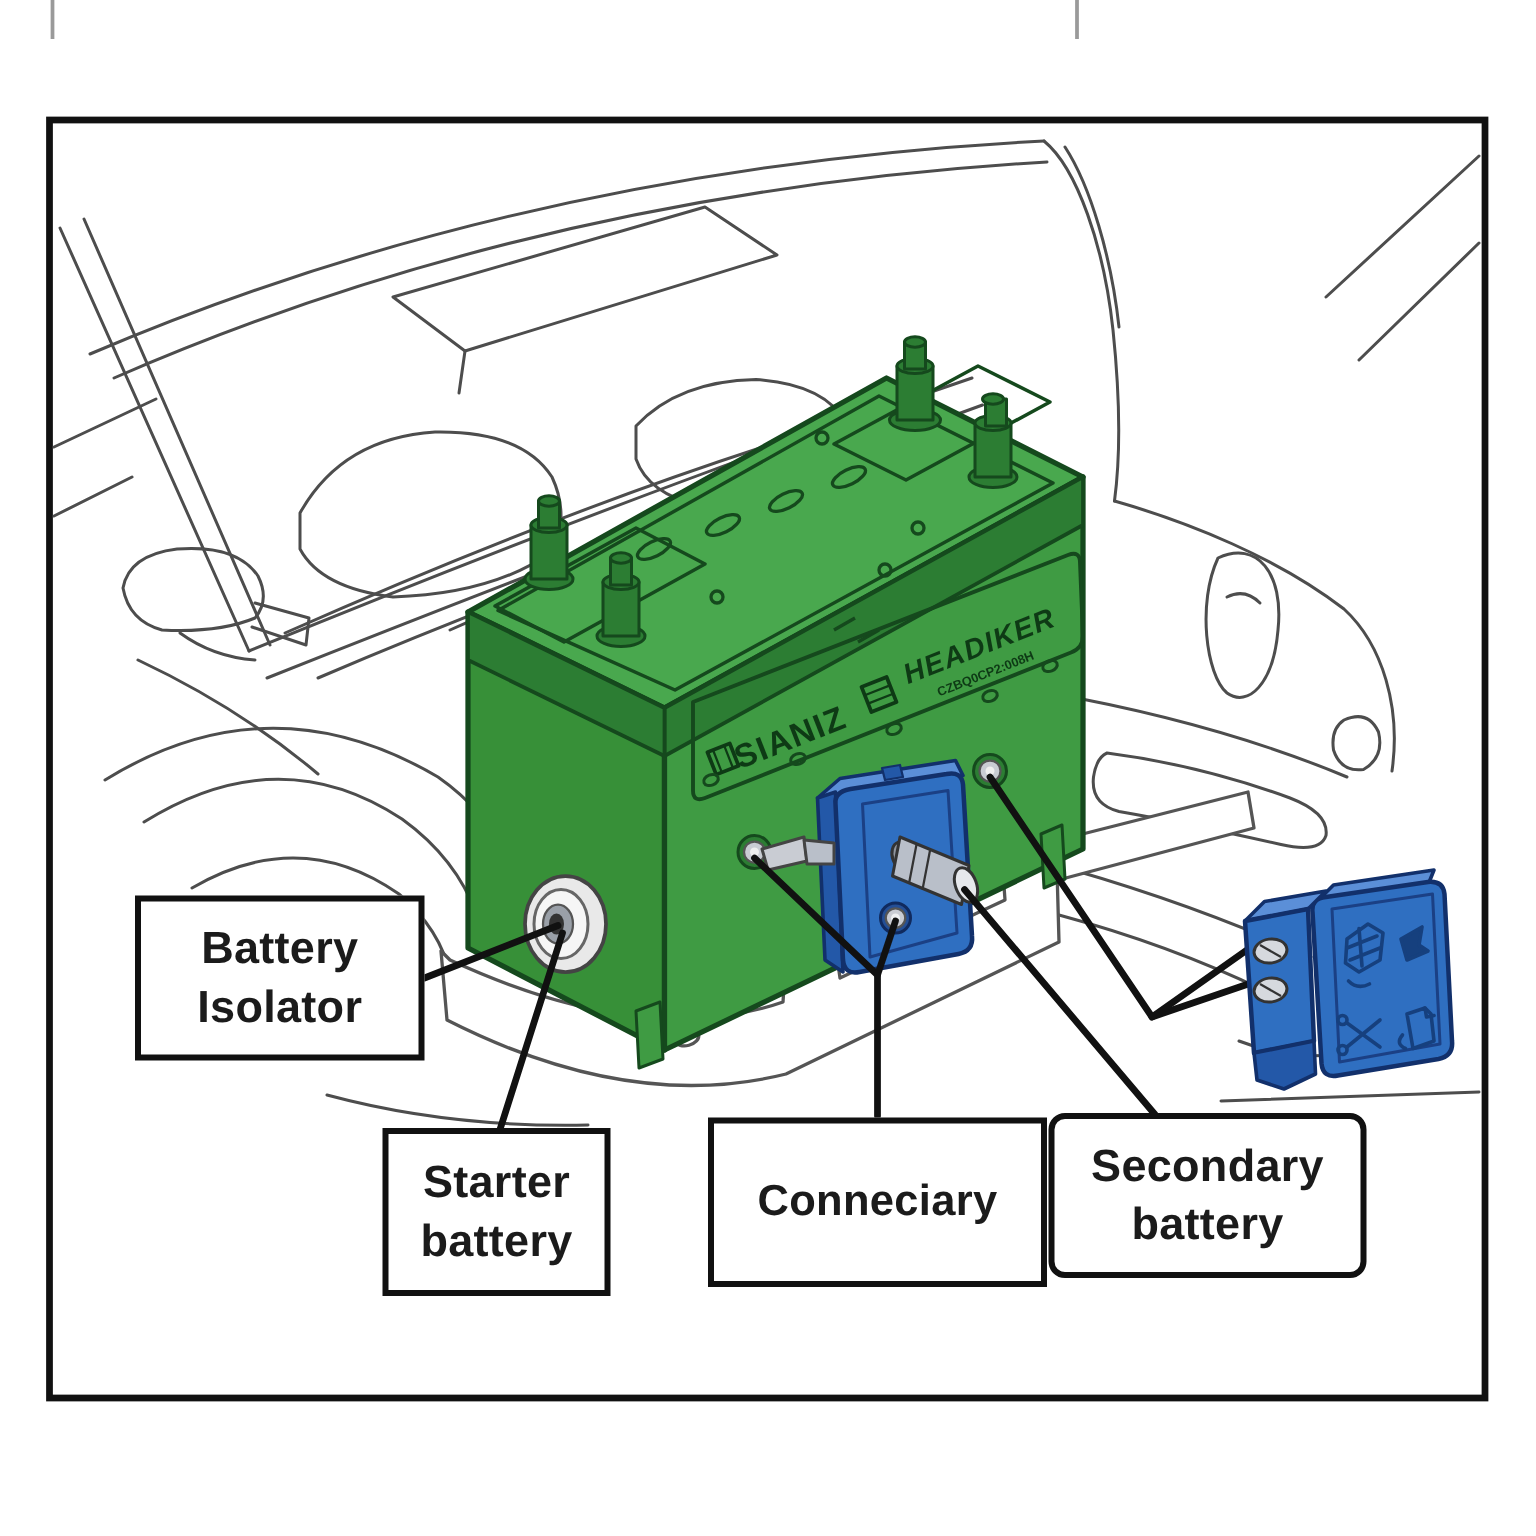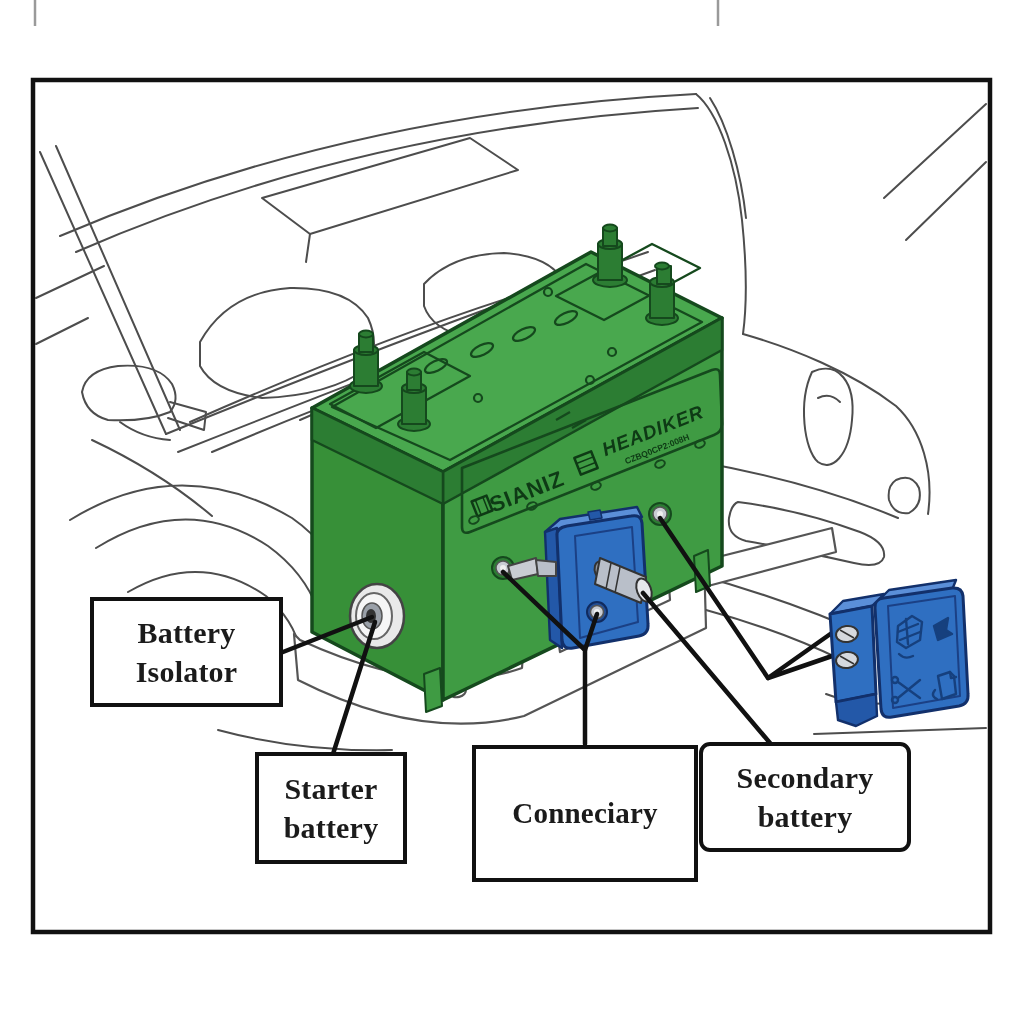--- a/index.html
+++ b/index.html
@@ -3,24 +3,24 @@
 <meta charset="utf-8">
 <style>
   html,body{margin:0;padding:0;background:#ffffff;}
   #canvas{position:relative;width:1024px;height:1024px;background:#ffffff;overflow:hidden;
           font-family:"Liberation Sans", sans-serif;}
   #art{position:absolute;left:0;top:0;}
   .callout{position:absolute;background:#ffffff;border:4px solid #111111;
            display:flex;flex-direction:column;justify-content:center;align-items:center;
            text-align:center;font-weight:700;color:#1b1b1b;font-size:30px;line-height:1.3;
            letter-spacing:.2px;box-sizing:border-box;}
-  .callout div{white-space:nowrap;font-family:Liberation Serif, serif;}
+  .callout div{white-space:nowrap;}
   #box-isolator {left:90px;  top:597px; width:193px; height:110px;}
   #box-starter  {left:255px; top:752px; width:152px; height:112px;}
-  #box-aux      {left:472px; top:745px; width:226px; height:137px; font-size:29px;}
+  #box-aux      {left:472px; top:745px; width:226px; height:113px; font-size:29px;}
   #box-secondary{left:699px; top:742px; width:212px; height:110px;border-radius:11px;}
 </style>
 </head>
 <body>
 
 <div id="canvas">
 <svg id="art" width="1024" height="1024" viewBox="0 0 1024 1024">
   <defs>
     <clipPath id="frameClip">
           <rect x="35" y="82" width="953" height="848"></rect>

